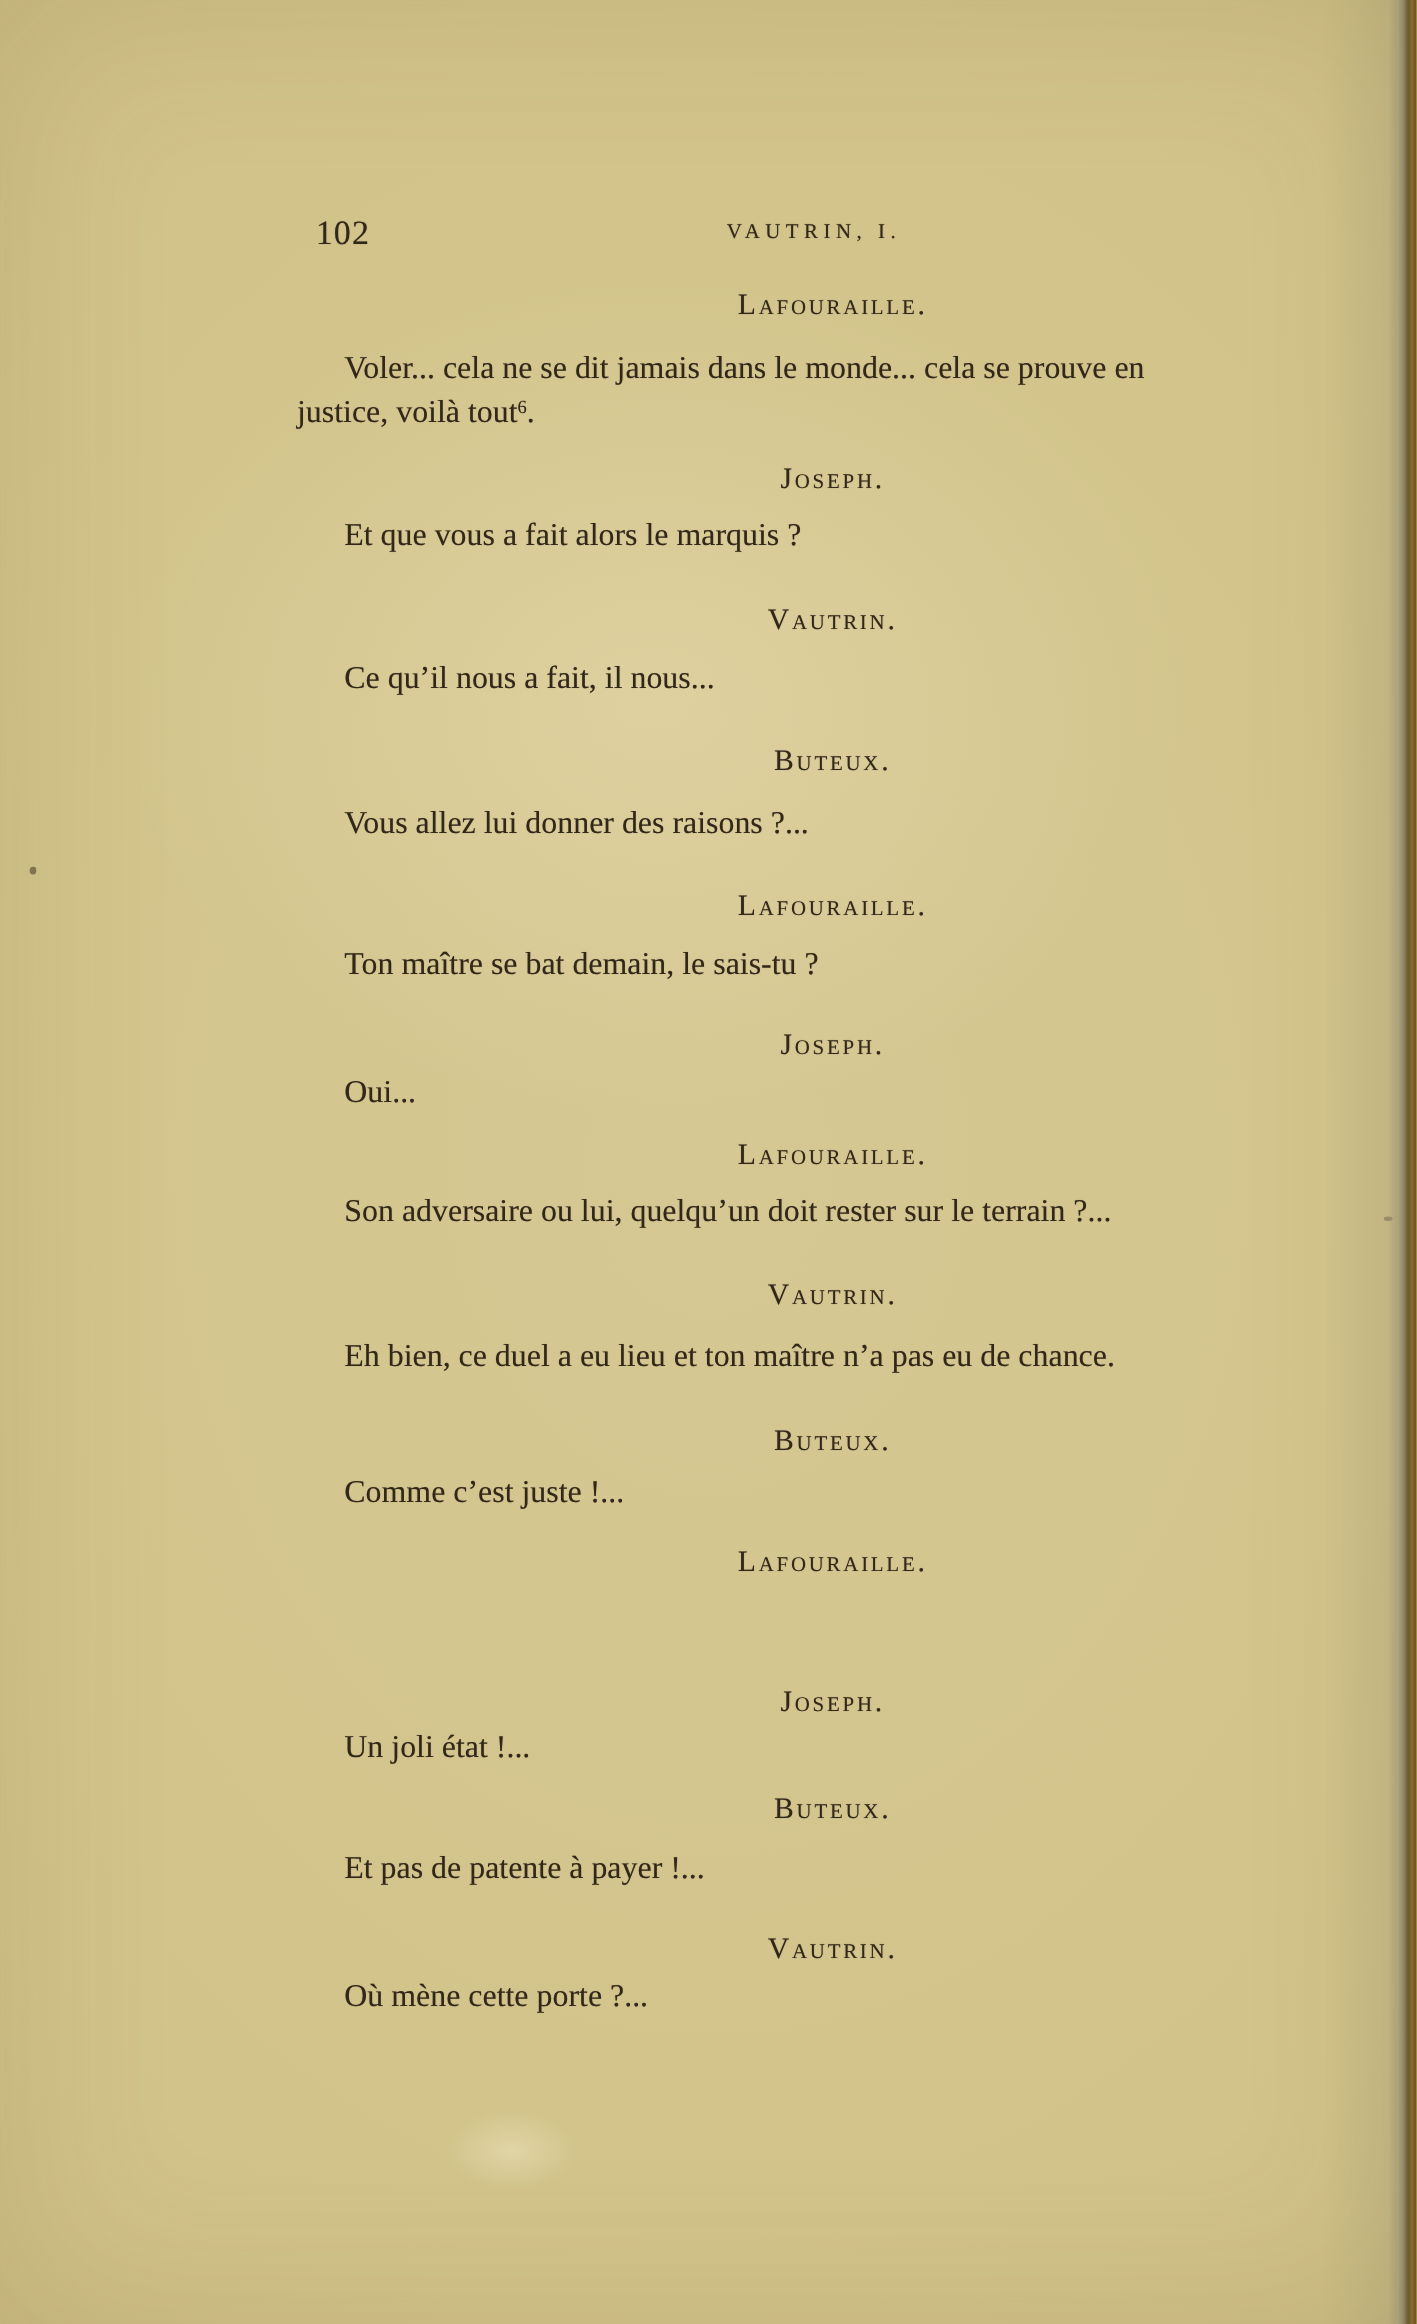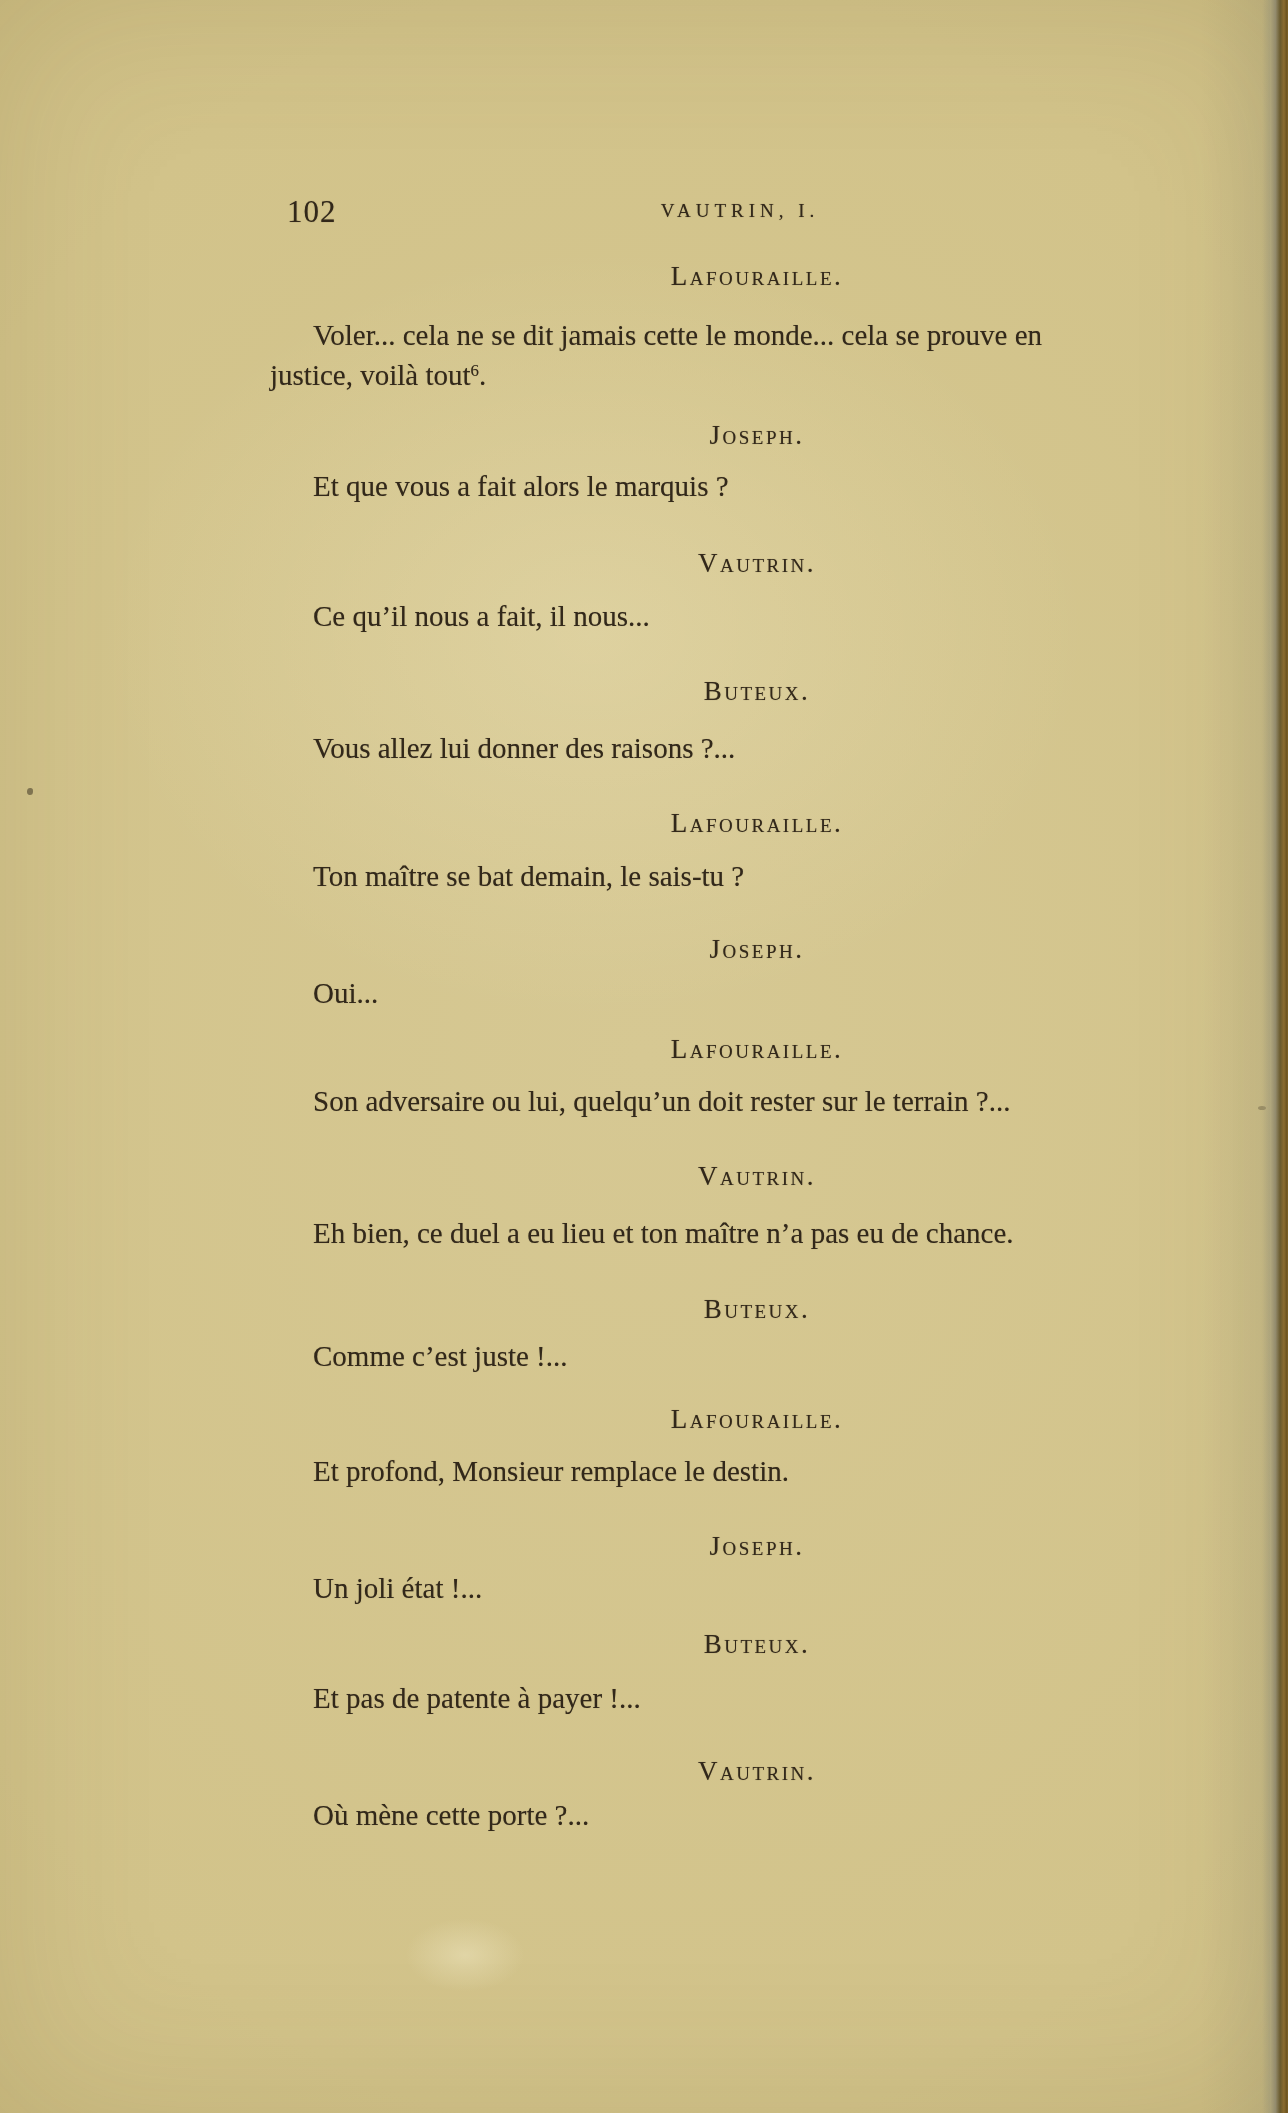--- a/index.html
+++ b/index.html
@@ -76,21 +76,21 @@
 </style>
 </head>
 <body>
 
 <div class="page">
 
   <div class="running-head-num">102</div>
   <div class="running-head-title">VAUTRIN, I.</div>
 
   <div class="speaker" style="top:263px">Lafouraille.</div>
-  <div class="line" style="top:319px">Voler... cela ne se dit jamais cette le monde... cela se prouve en</div>
+  <div class="line" style="top:319px">Voler... cela ne se dit jamais dans le monde... cela se prouve en</div>
   <div class="line flush" style="top:359px"><span>justice, voilà tout</span><sup>6</sup><span>.</span></div>
 
   <div class="speaker" style="top:422px">Joseph.</div>
   <div class="line" style="top:470px">Et que vous a fait alors le marquis ?</div>
 
   <div class="speaker" style="top:550px">Vautrin.</div>
   <div class="line" style="top:600px">Ce qu’il nous a fait, il nous...</div>
 
   <div class="speaker" style="top:678px">Buteux.</div>
   <div class="line" style="top:732px">Vous allez lui donner des raisons ?...</div>
@@ -104,21 +104,20 @@
   <div class="speaker" style="top:1036px">Lafouraille.</div>
   <div class="line" style="top:1085px">Son adversaire ou lui, quelqu’un doit rester sur le terrain ?...</div>
 
   <div class="speaker" style="top:1163px">Vautrin.</div>
   <div class="line" style="top:1217px">Eh bien, ce duel a eu lieu et ton maître n’a pas eu de chance.</div>
 
   <div class="speaker" style="top:1296px">Buteux.</div>
   <div class="line" style="top:1340px">Comme c’est juste !...</div>
 
   <div class="speaker" style="top:1406px">Lafouraille.</div>
-  <div class="line" style="top:1455px">Et profond, Monsieur remplace le destin.</div>
 
   <div class="speaker" style="top:1533px">Joseph.</div>
   <div class="line" style="top:1572px">Un joli état !...</div>
 
   <div class="speaker" style="top:1631px">Buteux.</div>
   <div class="line" style="top:1682px">Et pas de patente à payer !...</div>
 
   <div class="speaker" style="top:1758px">Vautrin.</div>
   <div class="line" style="top:1799px">Où mène cette porte ?...</div>
 

